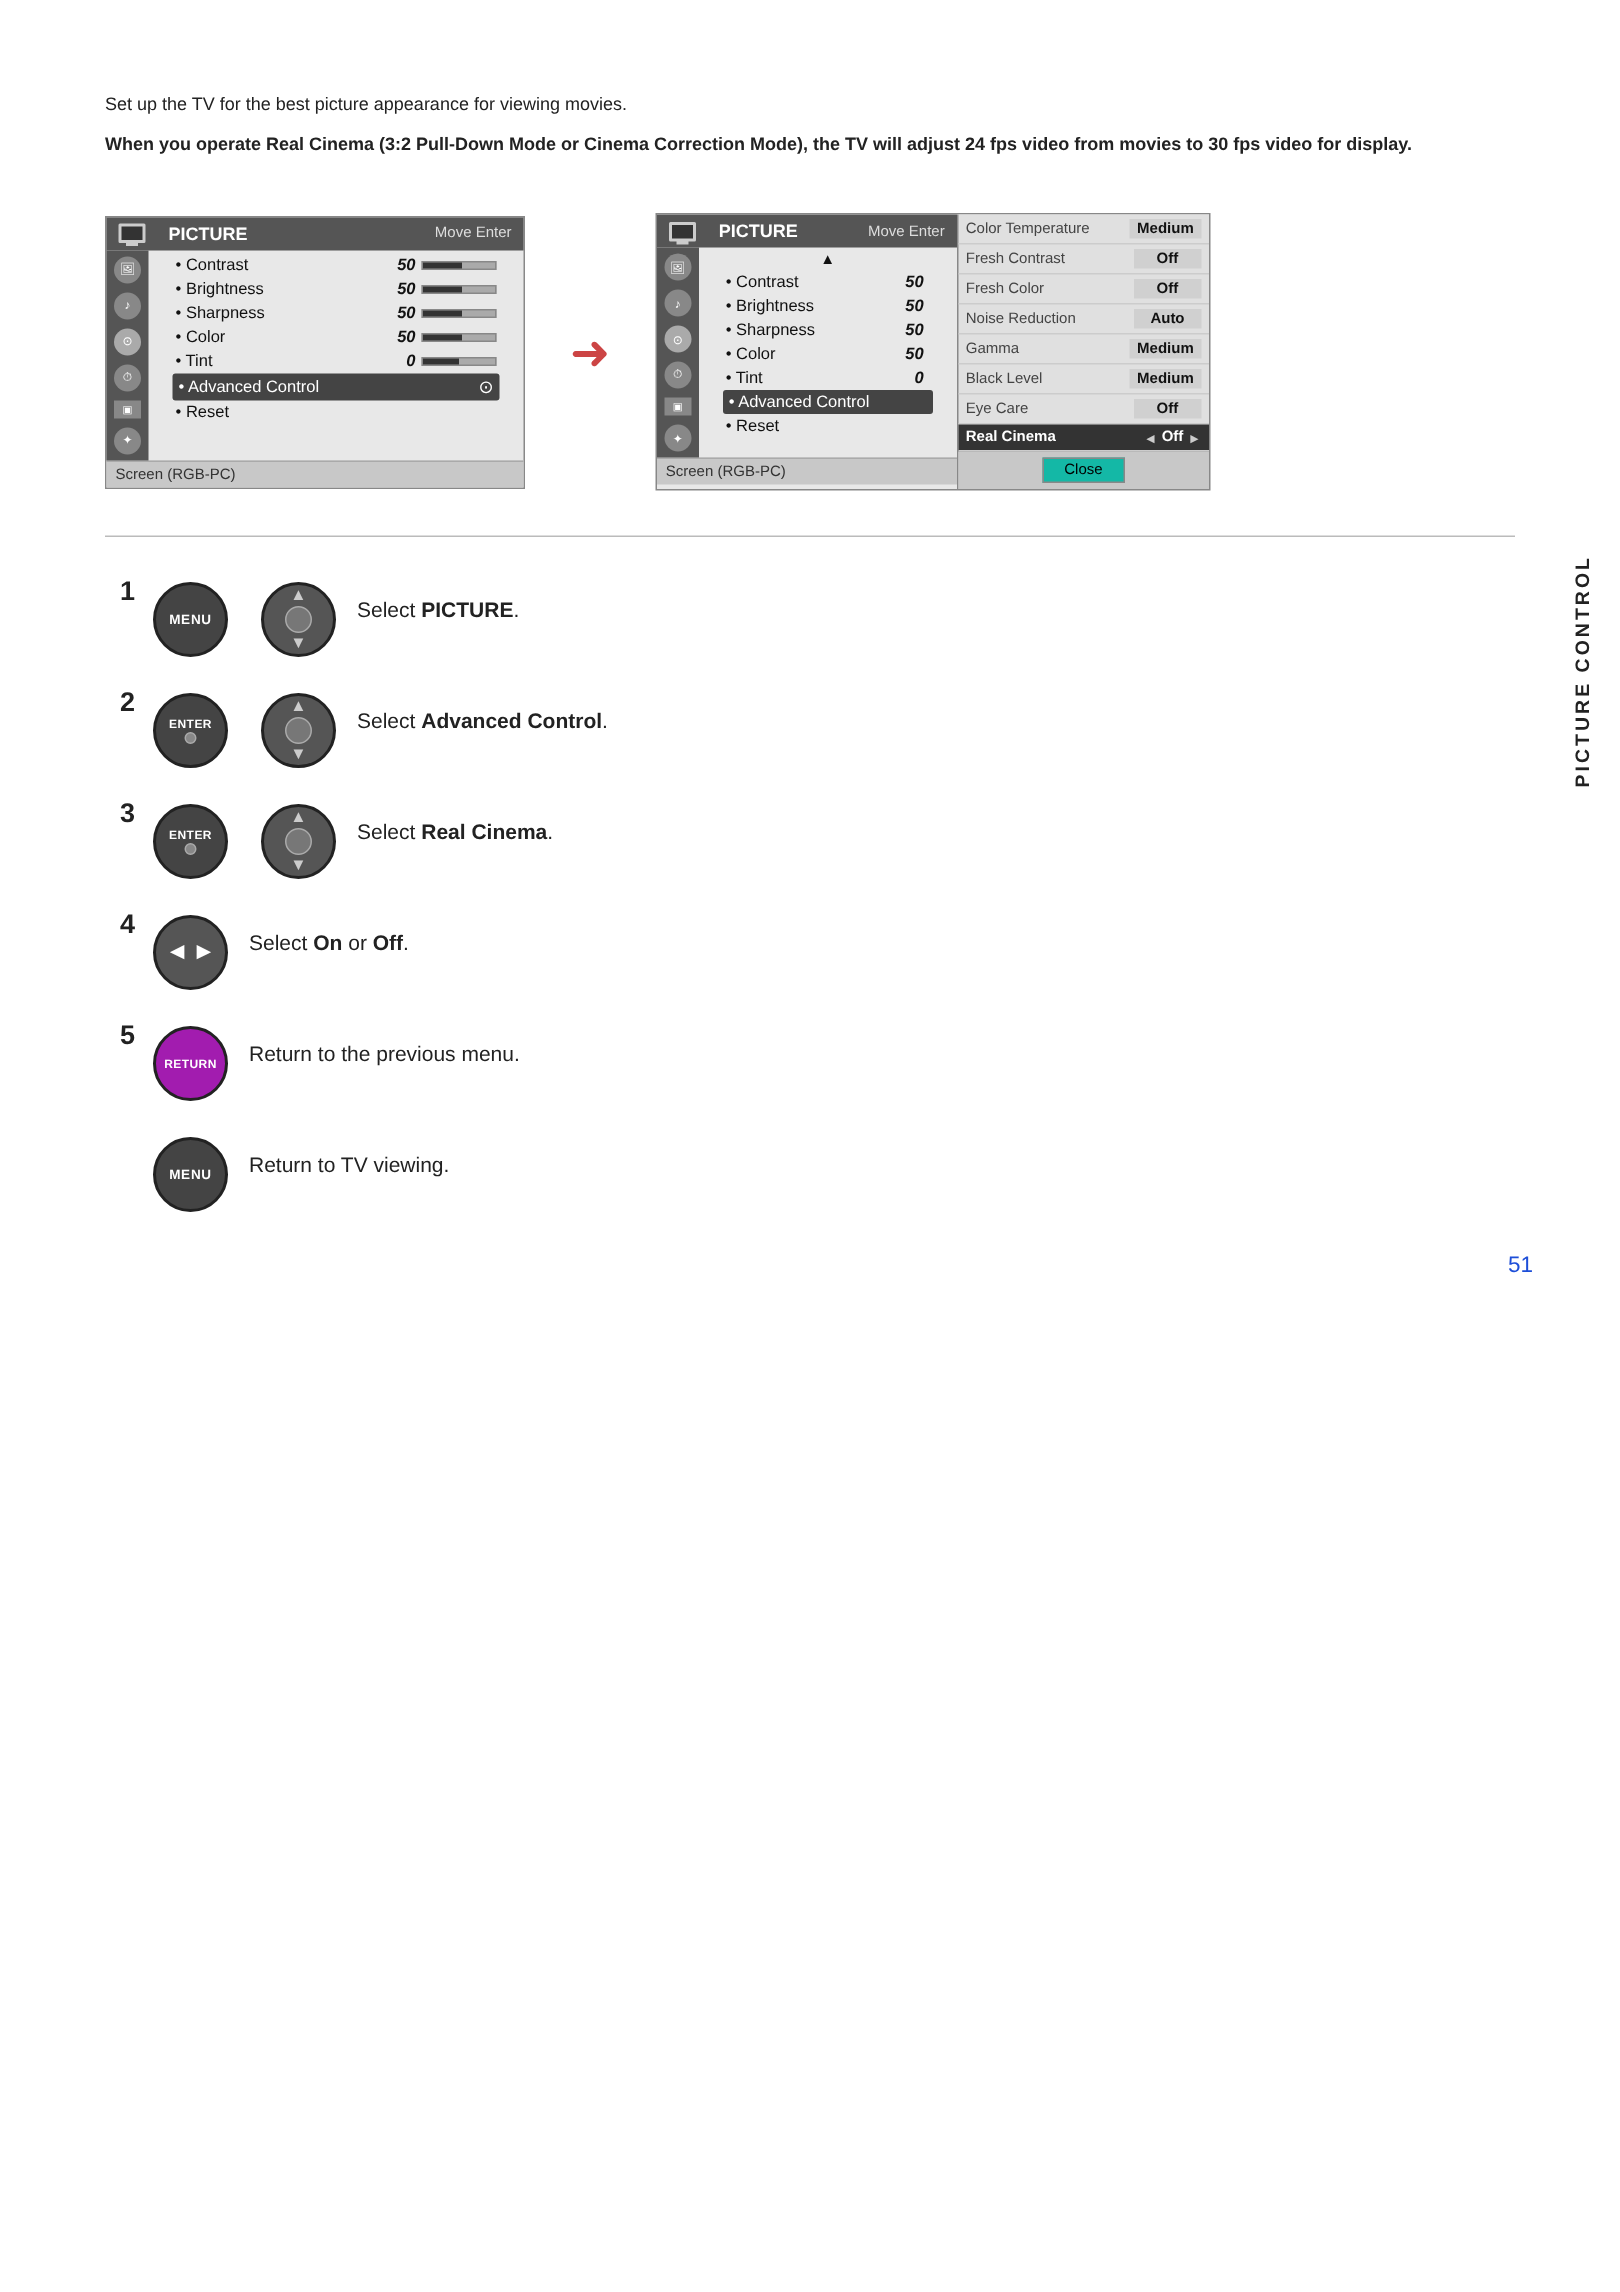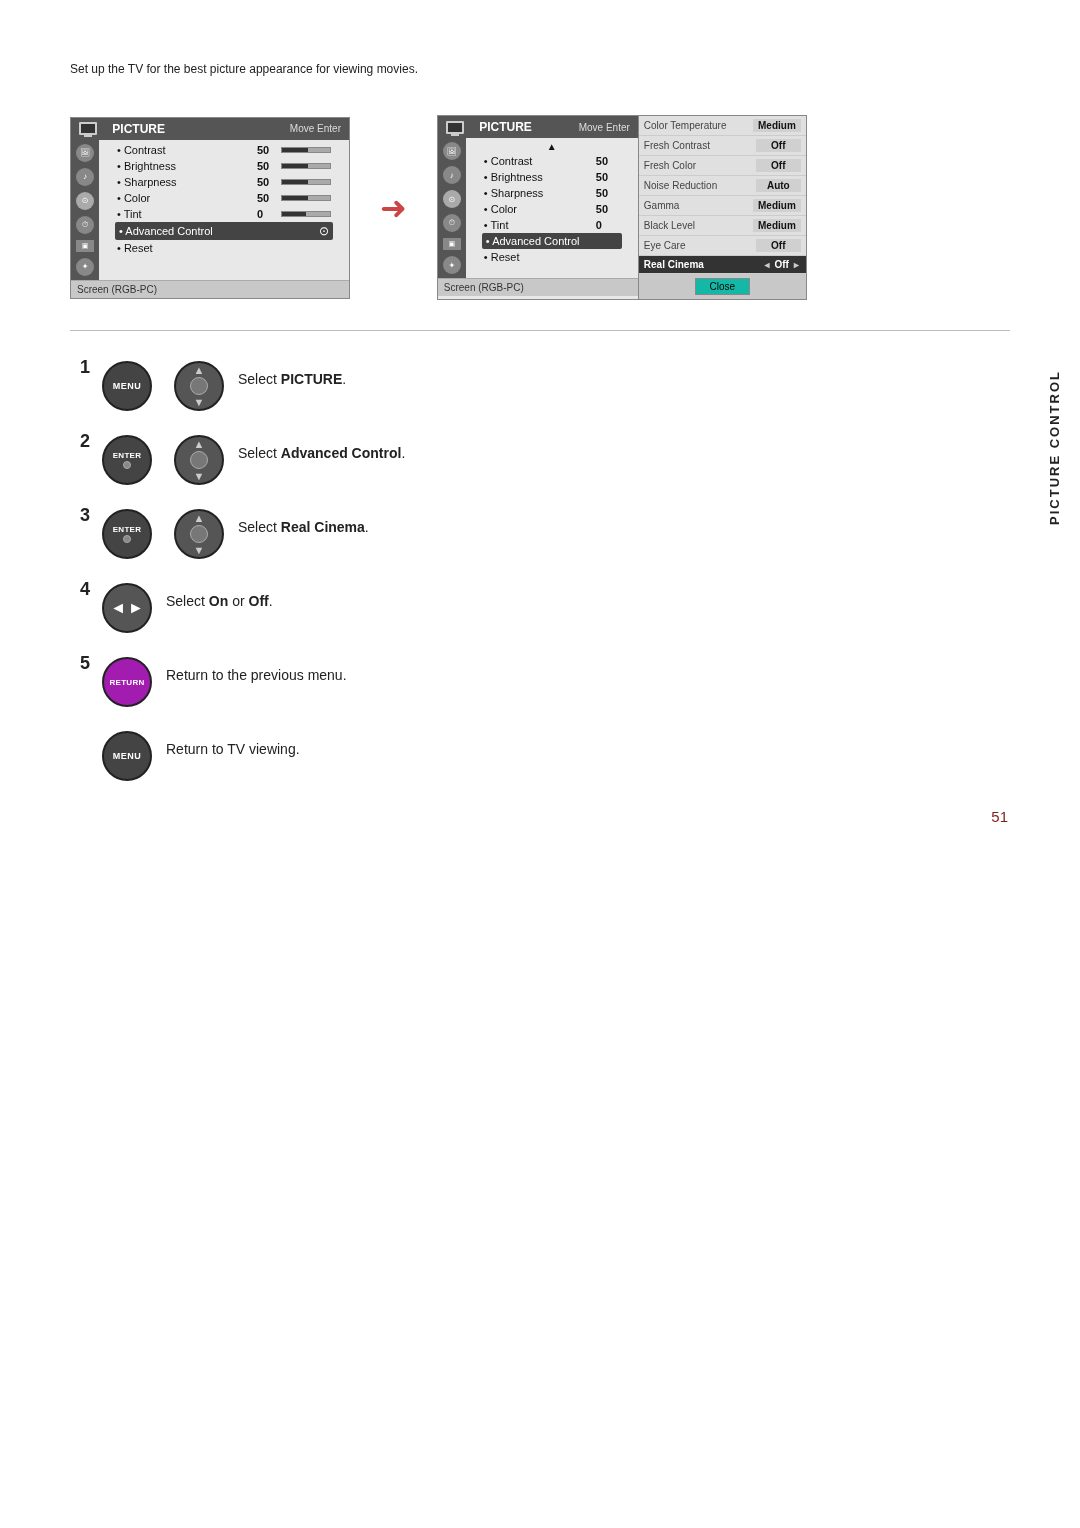--- a/index.html
+++ b/index.html
@@ -28,23 +28,23 @@
       font-weight: bold;
       letter-spacing: 2px;
       color: #222;
       text-transform: uppercase;
     }
 
     
     .page-number {
       position: absolute;
       bottom: 40px;
-      right: 72px;
+      right: 58px;
       font-size: 15px;
-      color: #7f1d1d;
+      color: #1d4ed8;
       text-align: right;
     }
 
     
     .page-title {
       font-size: 32px;
       font-weight: 900;
       letter-spacing: 1px;
       margin-bottom: 30px;
       color: #111;
@@ -142,21 +142,22 @@
       padding: 2px 0;
       font-size: 11px;
     }
     .menu-item-row .item-label {
       flex: 1;
     }
     .menu-item-row .item-value {
       font-weight: bold;
       margin-right: 4px;
       min-width: 20px;
-      text-align: left;
+      text-align: right;
+      font-style: italic;
     }
     .menu-item-row .item-bar {
       width: 50px;
       height: 6px;
       background: #aaa;
       display: inline-block;
       position: relative;
       border: 1px solid #888;
     }
     .menu-item-row .item-bar-fill {
@@ -443,20 +444,21 @@
 <body>
 
 <div class="page-container">
 
   <div class="side-label">PICTURE CONTROL</div>
 
   <div class="page-number">51</div>
 
 
   <p class="intro-para">Set up the TV for the best picture appearance for viewing movies.</p>
+  <p class="intro-para bold">When you operate Real Cinema (3:2 Pull-Down Mode or Cinema Correction Mode), the TV will adjust 24 fps video from movies to 30 fps video for display.</p>
 
   <div class="diagram-area">
 
     <div class="menu-box">
       <div class="menu-box-header">
         <span class="header-icon">
           <span class="tv-icon"></span>
           &nbsp;<span>PICTURE</span>
         </span>
         <span class="header-nav">Move  Enter</span>

